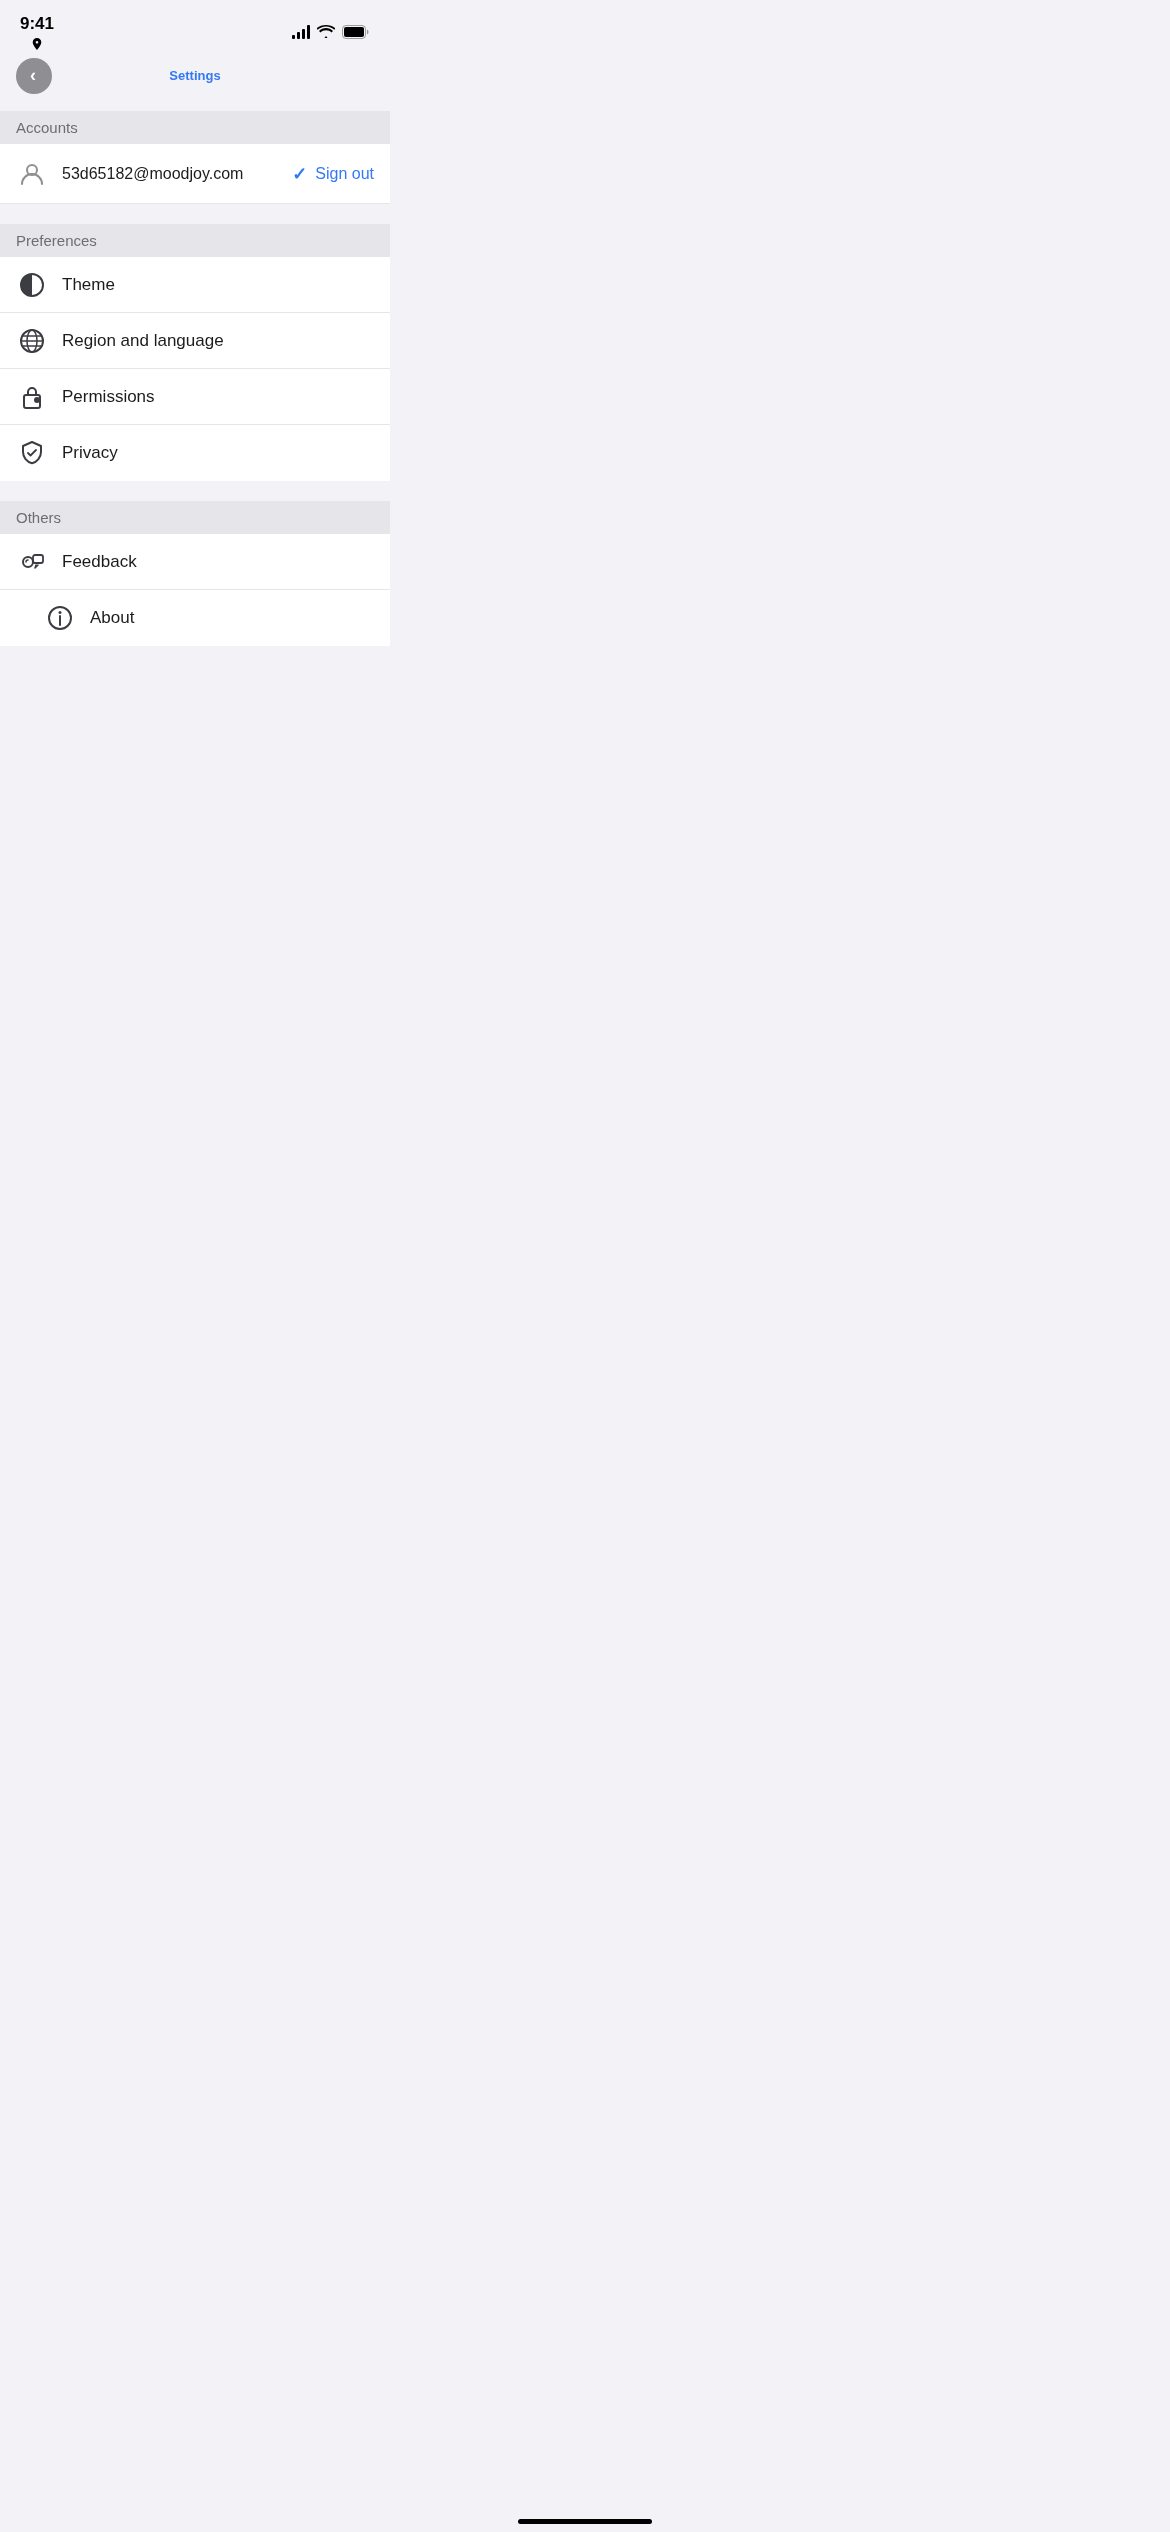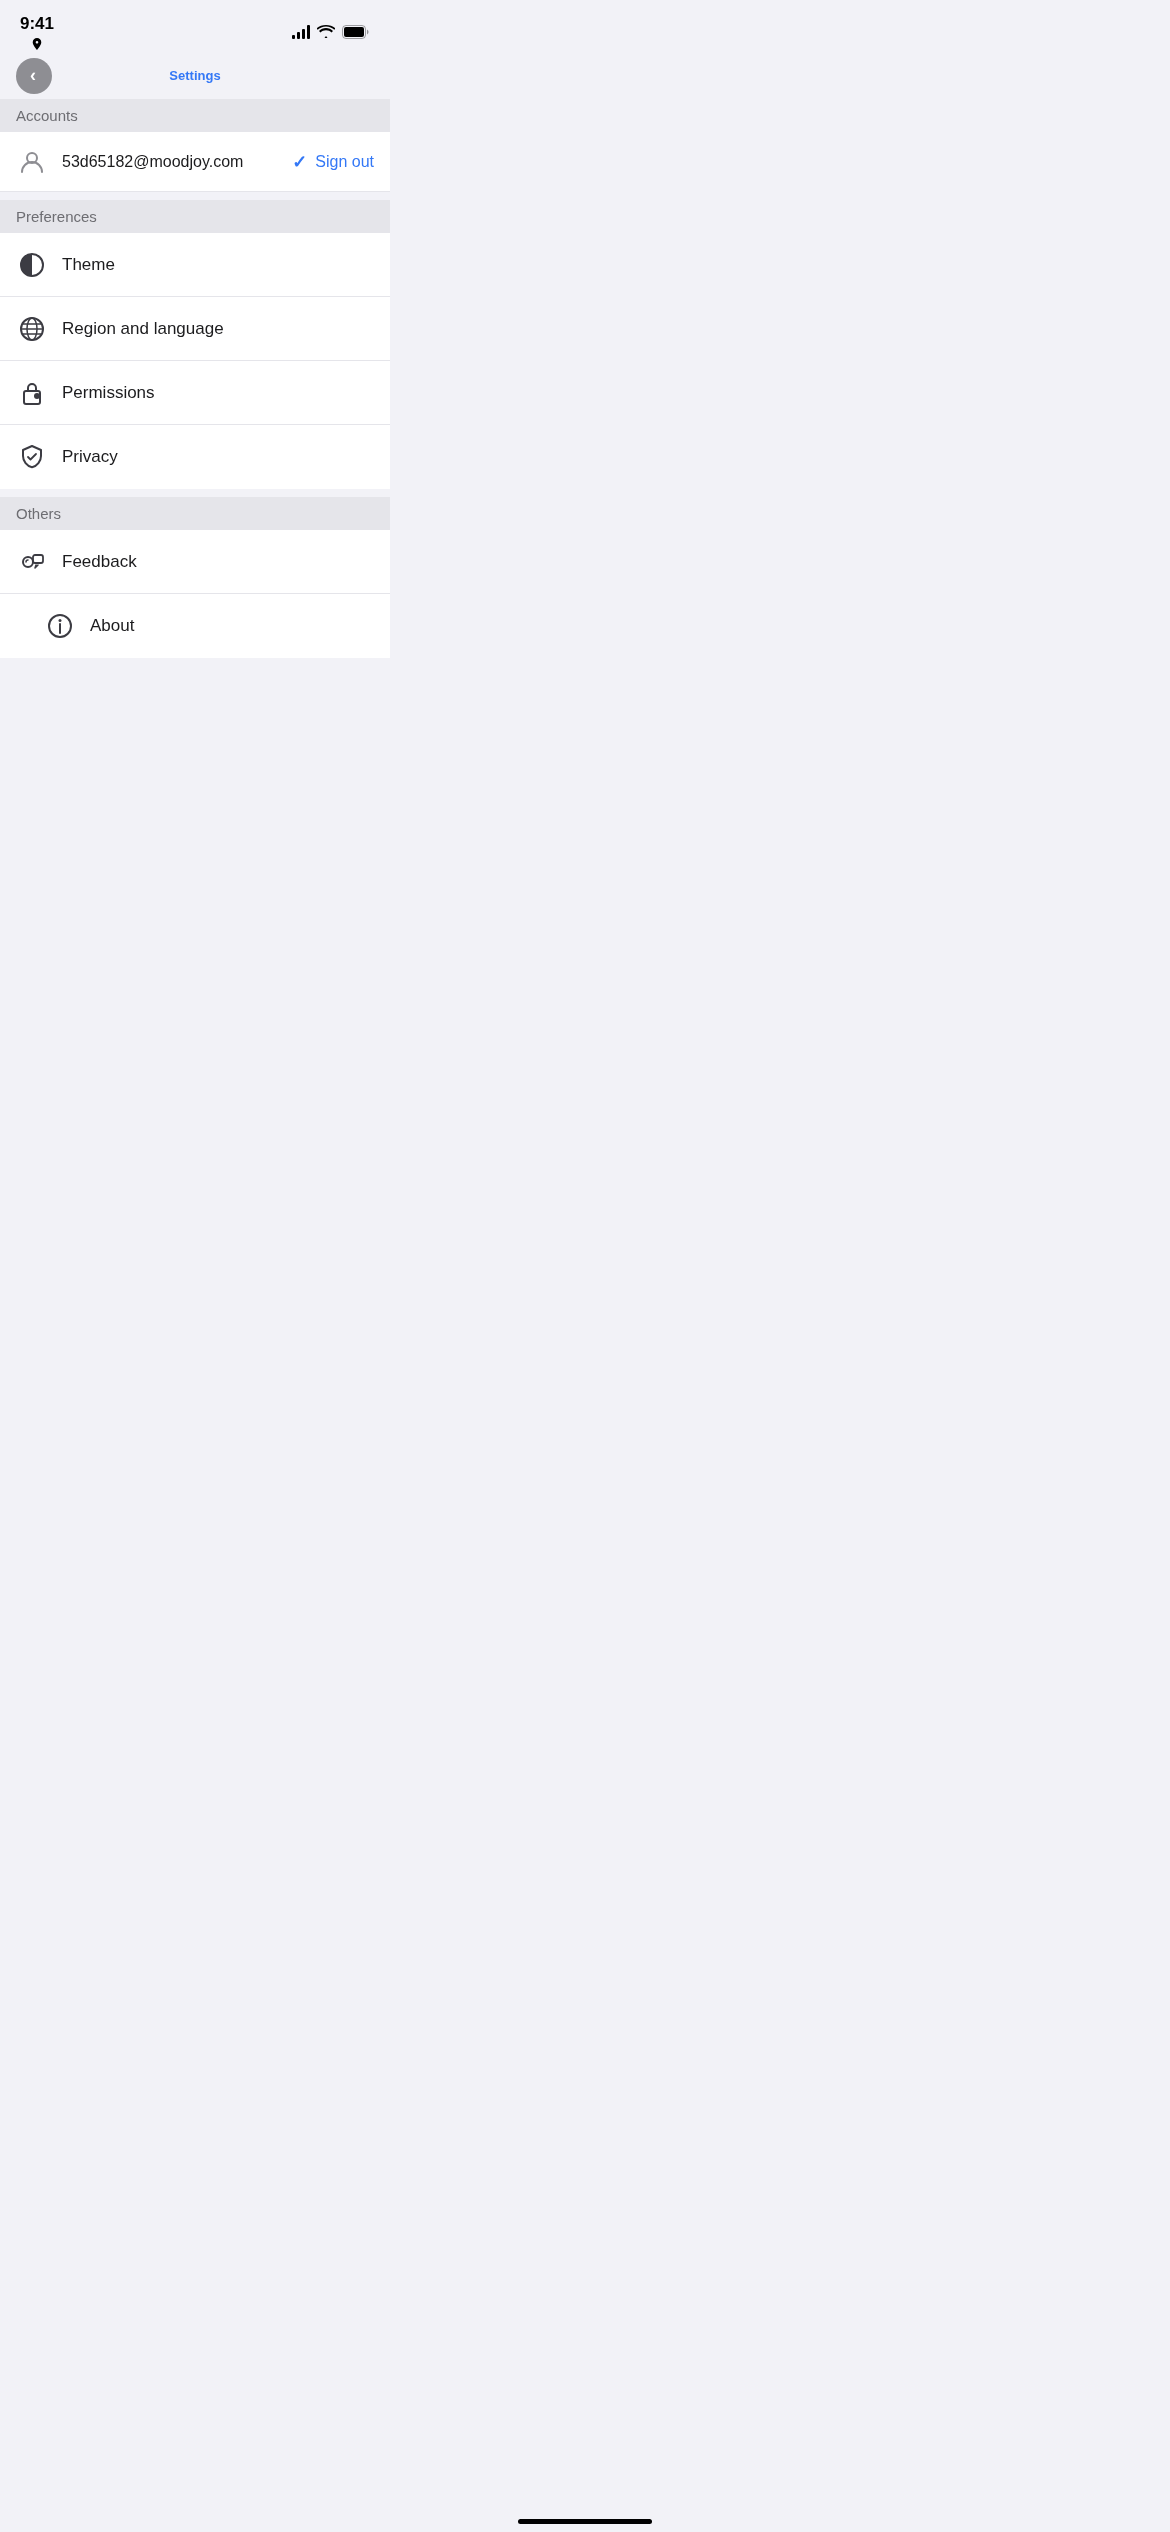--- a/index.html
+++ b/index.html
@@ -102,32 +102,33 @@
       color: #3478f6;
     }
 
     
     .section-header {
       background: #e5e5ea;
       padding: 8px 16px;
       font-size: 15px;
       color: #6d6d72;
       font-weight: 400;
+      margin-top: 12px;
     }
 
     
     .list-container {
       background: #fff;
     }
 
     .list-item {
       display: flex;
       align-items: center;
       padding: 0 16px;
-      height: 64px;
+      height: 56px;
       background: #fff;
       border-bottom: 0.5px solid #e5e5ea;
       cursor: pointer;
     }
 
     .list-item:last-child {
       border-bottom: none;
     }
 
     .item-icon {

